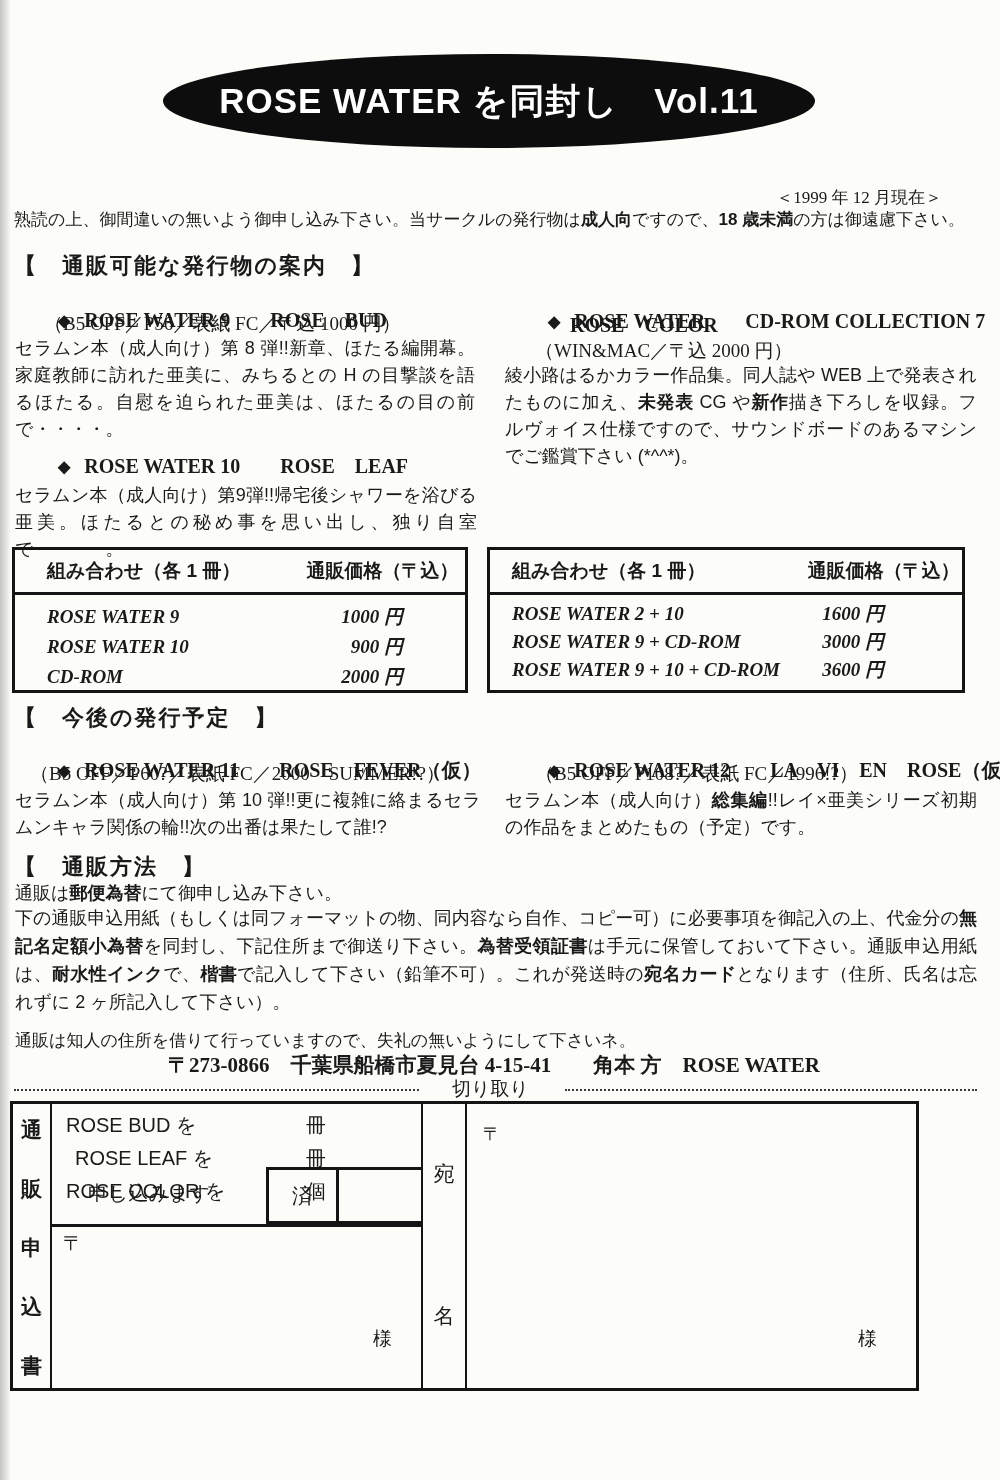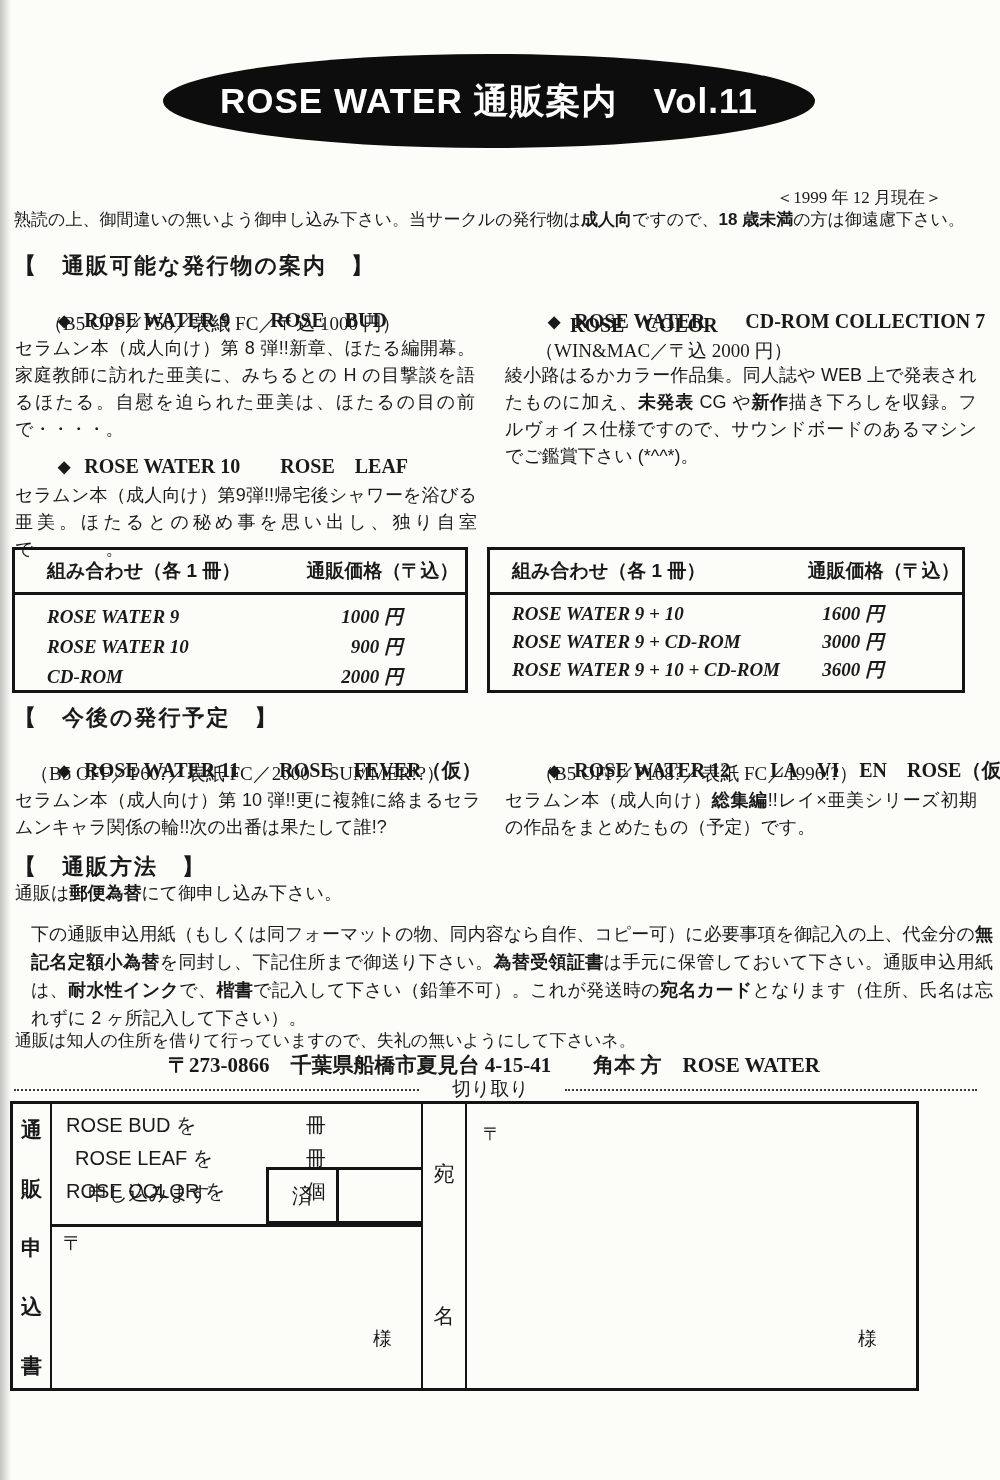--- a/index.html
+++ b/index.html
@@ -47,21 +47,21 @@
   #table-a tbody td { height:28px; }
   #table-a tbody tr:first-child td { padding-top:8px; }
   #table-b th.c1, #table-b td.c1 { padding-left:22px; width:62%; }
   #table-b td.c2 { text-align:right; padding-right:78px; }
   #table-b tbody td { height:26px; }
   #table-b tbody tr:first-child td { padding-top:6px; }
 
   .method-line { position:absolute; font-family:"Liberation Sans", sans-serif;
     font-size:18px; white-space:nowrap; }
   .method-para { position:absolute; font-family:"Liberation Sans", sans-serif;
-    font-size:18px; line-height:1.55; text-align:justify; margin:16px; }
+    font-size:18px; line-height:1.55; text-align:justify; margin:0; }
   .contact-note { position:absolute; font-family:"Liberation Sans", sans-serif;
     font-size:17px; white-space:nowrap; }
   .contact-address { position:absolute; font-weight:bold; font-size:21px; white-space:pre; }
 
   
   .cut-seg { position:absolute; border-top:2px dotted #3a3a3a; height:0; }
   .cut-label { position:absolute; font-family:"Liberation Sans", sans-serif; font-size:19px; }
 
   
   .form { position:absolute; left:10px; top:1101px; width:903px; height:284px;
@@ -83,21 +83,21 @@
   .honor  { position:absolute; font-size:19px; }
   .addr-char { position:absolute; left:410px; width:42px; text-align:center; font-size:21px; }
 </style>
 </head>
 <body>
 
 <div class="page">
   <div class="gutter"></div>
 
   <div class="title-ellipse">
-    <span class="t">ROSE WATER 通販案内　Vol.11</span>
+    <span class="t">ROSE WATER を同封し　Vol.11</span>
   </div>
 
   <div class="date-note">＜1999 年 12 月現在＞</div>
   <div class="intro"><span>熟読の上、御間違いの無いよう御申し込み下さい。当サークルの発行物は</span><b>成人向</b><span>ですので、</span><b>18 歳未満</b><span>の方は御遠慮下さい。</span></div>
 
   <div class="sec-head" style="left:14px; top:251px;">【　通販可能な発行物の案内　】</div>
 
   <div class="item-title" style="left:38px; top:284px;">
     <span class="bullet">◆</span><span>ROSE WATER 9　　ROSE　BUD</span>
   </div>
@@ -144,21 +144,21 @@
   <div class="tablebox" id="table-b">
     <table>
       <thead>
         <tr>
           <th class="c1">組み合わせ（各 1 冊）</th>
           <th class="c2">通販価格（〒込）</th>
         </tr>
       </thead>
       <tbody>
         <tr>
-            <td class="c1">ROSE WATER 9 + 10</td>
+            <td class="c1">ROSE WATER 2 + 10</td>
             <td class="c2">1600 円</td>
           </tr>
         <tr>
             <td class="c1">ROSE WATER 9 + CD-ROM</td>
             <td class="c2">3000 円</td>
           </tr>
         <tr>
             <td class="c1">ROSE WATER 9 + 10 + CD-ROM</td>
             <td class="c2">3600 円</td>
           </tr>

